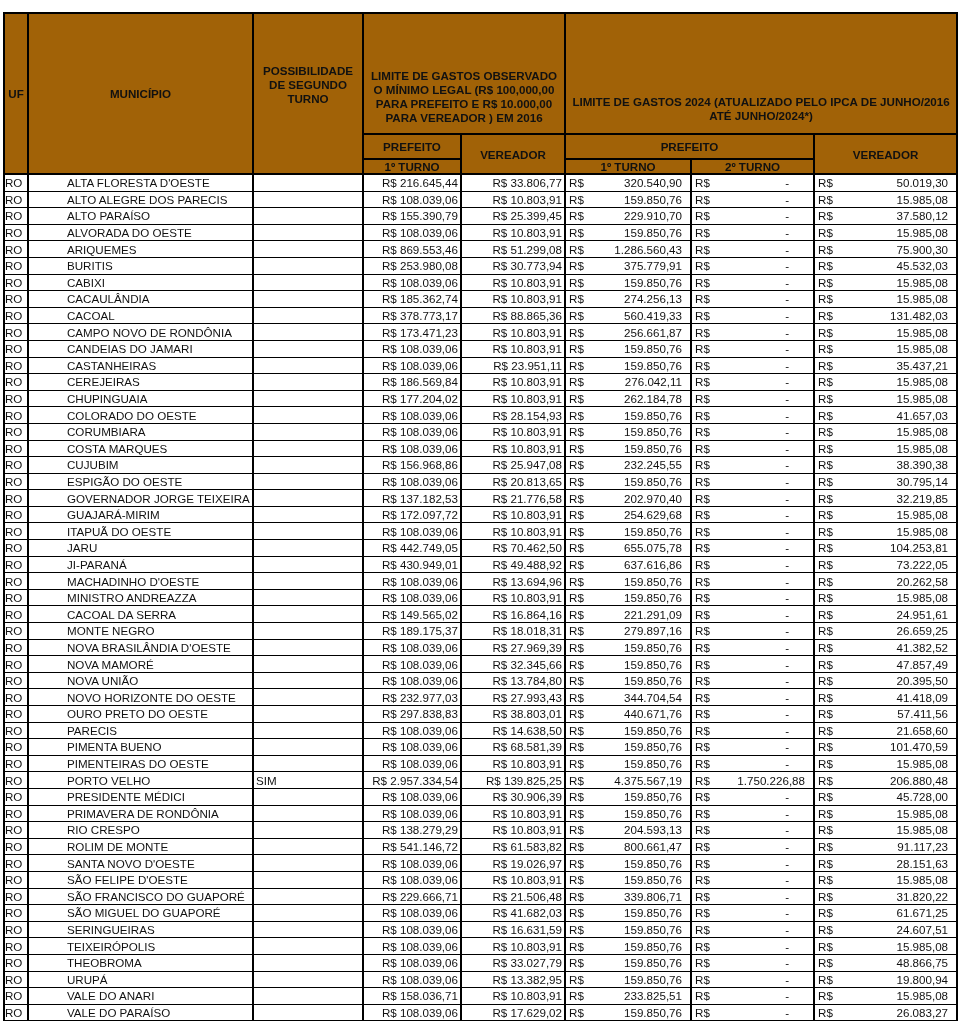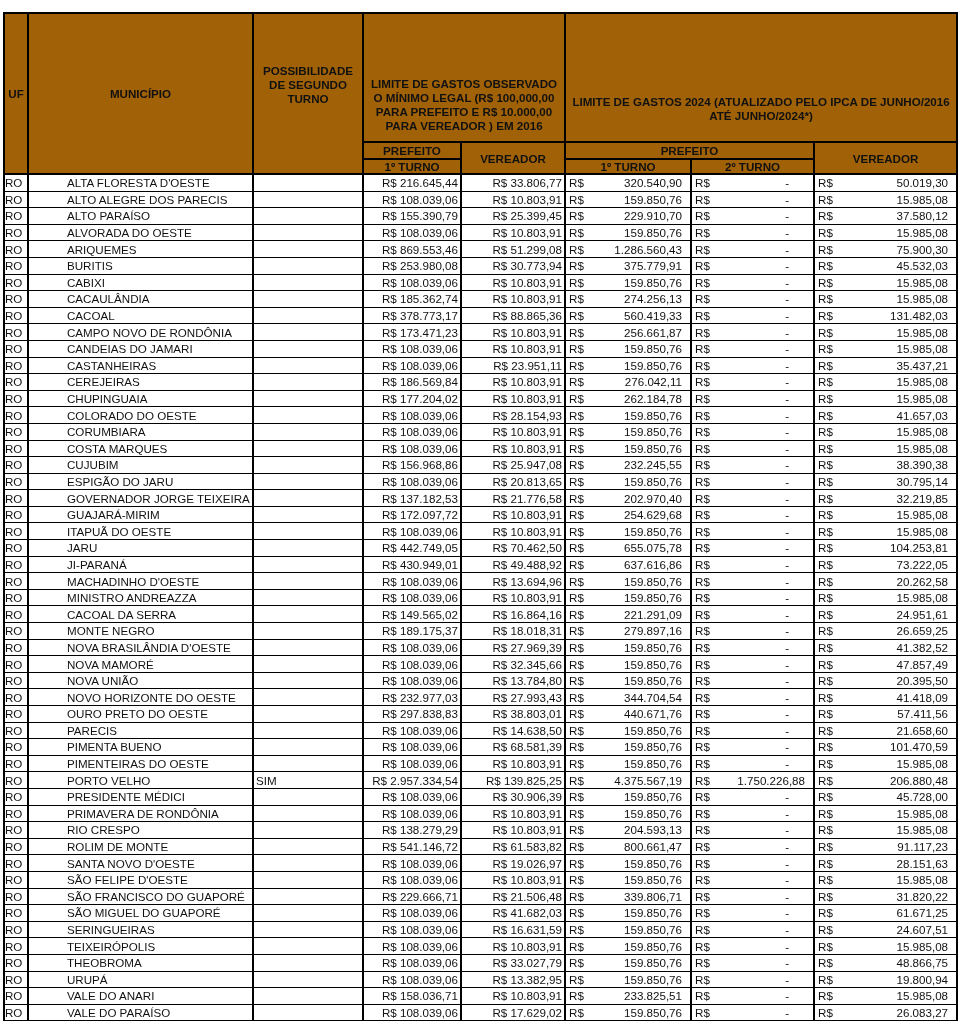--- a/index.html
+++ b/index.html
@@ -42,21 +42,21 @@
         <col class="c-p2b">
         <col class="c-va">
         <col class="c-vb">
   </colgroup>
   <thead>
     <tr>
       <th class="big" rowspan="3">UF</th>
       <th class="big" rowspan="3">MUNICÍPIO</th>
       <th class="big" rowspan="3" style="vertical-align:top;padding-top:50px;">POSSIBILIDADE DE SEGUNDO TURNO</th>
       <th class="big" colspan="2" style="vertical-align:bottom;padding-bottom:8px;">LIMITE DE GASTOS OBSERVADO O MÍNIMO LEGAL (R$ 100,000,00 PARA PREFEITO E R$ 10.000,00 PARA VEREADOR ) EM 2016</th>
-      <th class="big" colspan="6" style="vertical-align:bottom;padding-bottom:18px;">LIMITE DE GASTOS 2024 (ATUALIZADO PELO IPCA DE JUNHO/2016 ATÉ JUNHO/2024*)</th>
+      <th class="big" colspan="6" style="vertical-align:bottom;padding-bottom:10px;">LIMITE DE GASTOS 2024 (ATUALIZADO PELO IPCA DE JUNHO/2016 ATÉ JUNHO/2024*)</th>
     </tr>
     <tr>
       <th class="sub">PREFEITO</th>
       <th class="sub" rowspan="2">VEREADOR</th>
       <th class="sub" colspan="4">PREFEITO</th>
       <th class="sub" colspan="2" rowspan="2">VEREADOR</th>
     </tr>
     <tr>
       <th class="sub">1º TURNO</th>
       <th class="sub" colspan="2">1º TURNO</th>
@@ -293,21 +293,21 @@
           <td class="v16">R$ 25.947,08</td>
           <td class="cur">R$</td>
           <td class="num">232.245,55</td>
           <td class="cur">R$</td>
           <td class="num dash">-</td>
           <td class="cur">R$</td>
           <td class="num">38.390,38</td>
         </tr>
         <tr>
           <td class="uf">RO</td>
-          <td class="mun">ESPIGÃO DO JARU</td>
+          <td class="mun">ESPIGÃO DO OESTE</td>
           <td class="seg"></td>
           <td class="p16">R$ 108.039,06</td>
           <td class="v16">R$ 20.813,65</td>
           <td class="cur">R$</td>
           <td class="num">159.850,76</td>
           <td class="cur">R$</td>
           <td class="num dash">-</td>
           <td class="cur">R$</td>
           <td class="num">30.795,14</td>
         </tr>

